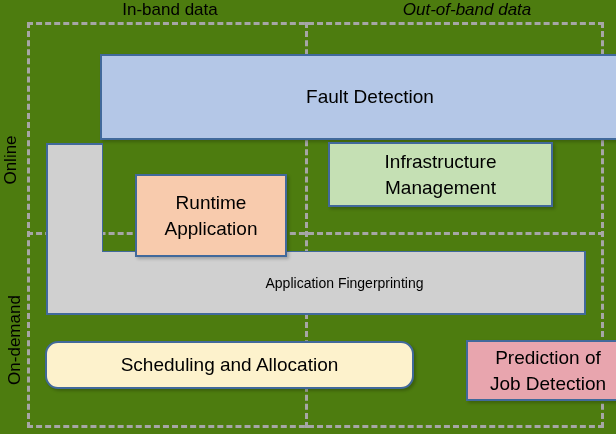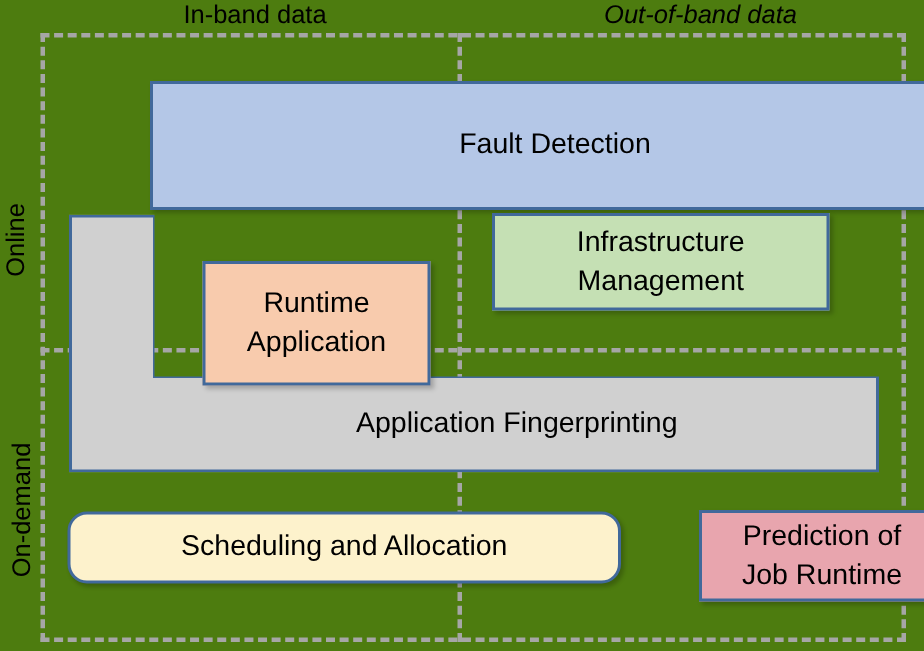--- a/index.html
+++ b/index.html
@@ -151,21 +151,21 @@
   }
   #appfp-label {
     position: absolute;
     left: 57px;
     top: 108px;
     width: 483px;
     height: 64px;
     display: flex;
     align-items: center;
     justify-content: center;
-    font-size: 19px;
+    font-size: 14px;
     color: #000000;
     text-align: center;
   }
 </style>
 </head>
 <body>
 
 <div id="canvas">
 
   <div class="col-label" id="label-inband">In-band data</div>
@@ -203,17 +203,17 @@
     </span>
   </div>
 
   <div class="box" id="box-scheduling">
     <span>Scheduling and Allocation</span>
   </div>
 
   <div class="box" id="box-prediction">
     <span>
       <span>Prediction of</span><br>
-      <span>Job Runtime</span>
+      <span>Job Detection</span>
     </span>
   </div>
 
 </div>
 
 </body></html>

